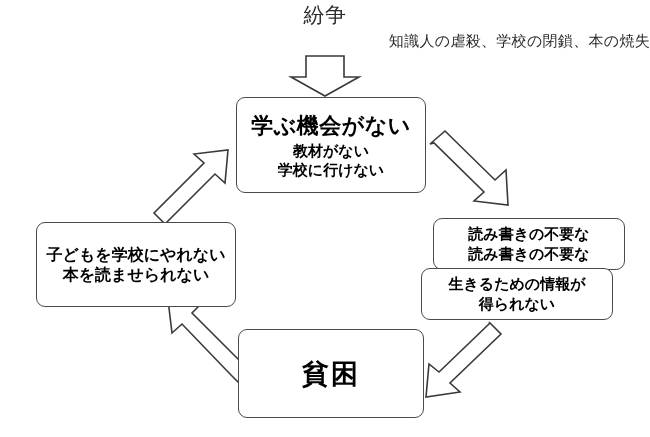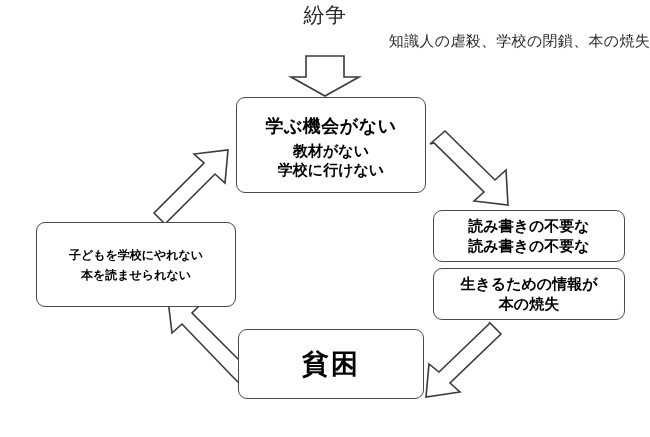--- a/index.html
+++ b/index.html
@@ -47,34 +47,34 @@
   .box .head{
     font-weight:bold;
     color:#000;
   }
   .box .line{
     font-weight:bold;
     color:#000;
   }
 
   #box-learning{left:236px;top:97px;width:190px;height:96px;}
-  #box-learning .head{font-size:18px;line-height:28px;letter-spacing:0.5px;margin-bottom:1px;}
+  #box-learning .head{font-size:22px;line-height:28px;letter-spacing:0.5px;margin-bottom:1px;}
   #box-learning .line{font-size:15px;line-height:19px;}
 
-  #box-work{left:433px;top:210px;width:192px;height:52px;}
+  #box-work{left:433px;top:218px;width:192px;height:52px;}
   #box-work .line{font-size:15px;line-height:20px;}
 
-  #box-info{left:433px;top:268px;width:192px;height:52px;}
+  #box-info{left:421px;top:268px;width:192px;height:52px;}
   #box-info .line{font-size:15px;line-height:20px;}
 
-  #box-poverty{left:238px;top:329px;width:186px;height:70px;}
+  #box-poverty{left:238px;top:329px;width:186px;height:89px;}
   #box-poverty .head{font-size:27px;line-height:32px;letter-spacing:2px;}
 
   #box-children{left:36px;top:222px;width:200px;height:85px;}
-  #box-children .line{font-size:12px;line-height:20px;}
+  #box-children .line{font-size:16px;line-height:20px;}
 
   
   #arrows{position:absolute;left:0;top:0;width:650px;height:437px;z-index:1;}
   .arrow-shape{fill:#ffffff;stroke:#3a3a3a;stroke-width:1.6;stroke-linejoin:miter;}
 </style>
 </head>
 <body>
 
 <div id="stage">
 
@@ -100,21 +100,21 @@
     <div class="line">学校に行けない</div>
   </div>
 
   <div class="box" id="box-work">
     <div class="line">読み書きの不要な</div>
     <div class="line">読み書きの不要な</div>
   </div>
 
   <div class="box" id="box-info">
     <div class="line">生きるための情報が</div>
-    <div class="line">本の焼失</div>
+    <div class="line">得られない</div>
   </div>
 
   <div class="box" id="box-poverty">
     <div class="head">貧困</div>
   </div>
 
   <div class="box" id="box-children">
     <div class="line">子どもを学校にやれない</div>
     <div class="line">本を読ませられない</div>
   </div>

